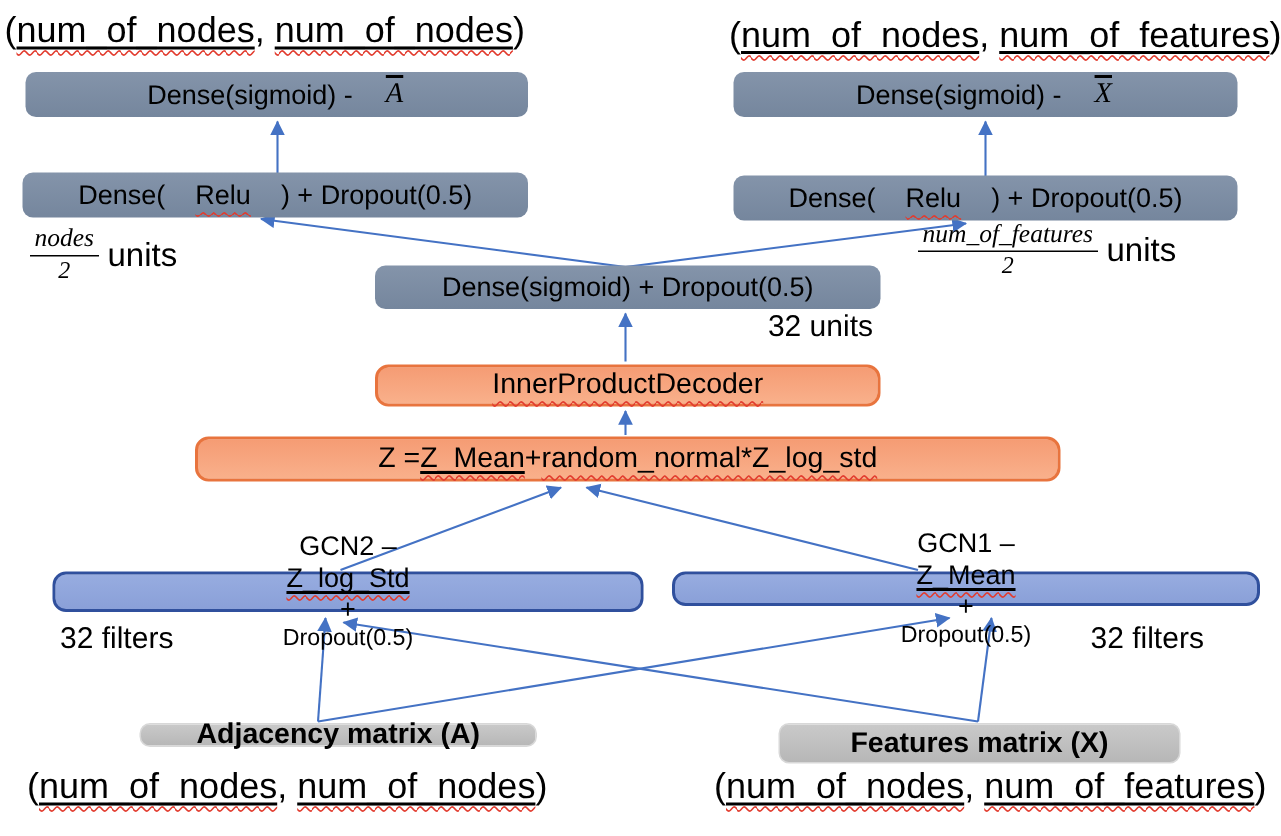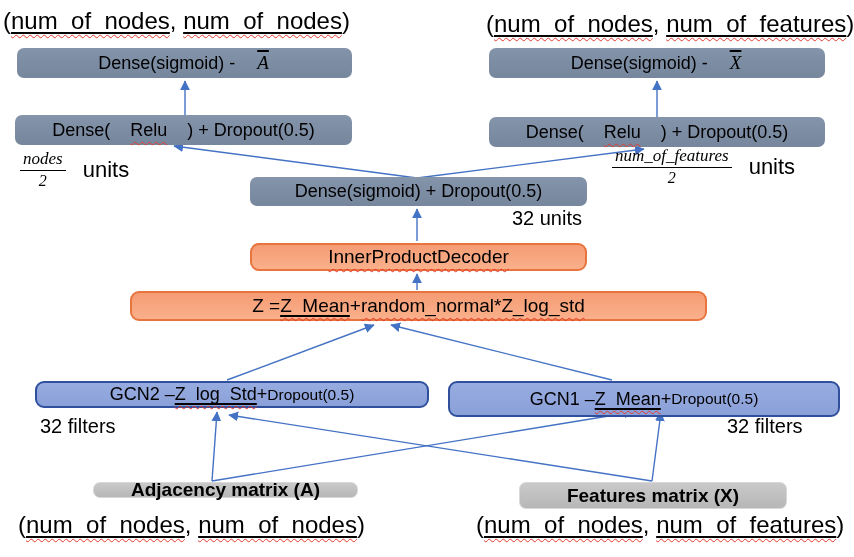--- a/index.html
+++ b/index.html
@@ -14,21 +14,21 @@
   .slate {
     background:linear-gradient(180deg,#8494aa 0%,#75869d 100%);
     border-radius:7px; font-size:18px;gap:20px;
   }
   .orange {
     background:linear-gradient(180deg,#f59c74 0%,#f9b08b 100%);
     border:2px solid #e8743e; border-radius:9px; font-size:19px;
   }
   .bluebox {
     background:linear-gradient(180deg,#97ace0 0%,#8aa0d8 100%);
-    border:2px solid #30509d; border-radius:9px; font-size:18px;
+    border:2px solid #30509d; border-radius:9px; font-size:18px;flex-direction:column;
   }
   .graybox {
     background:linear-gradient(180deg,#c9c9c9 0%,#b7b7b7 100%);
     border:1px solid #d8d8d8; border-radius:7px; font-weight:700; font-size:19px;
   }
   .dims { position:absolute; font-size:24px; white-space:nowrap; }
   .wavy {
     text-decoration-line:underline; text-decoration-style:wavy;
     text-decoration-color:#e23b2e; text-decoration-thickness:1px;
     text-underline-offset:5px; text-decoration-skip-ink:none;
@@ -37,21 +37,21 @@
     text-decoration-line:underline; text-decoration-style:solid;
     text-decoration-color:#000; text-decoration-thickness:1.5px;
     text-underline-offset:3px; text-decoration-skip-ink:none;
   }
   .small { font-size:15.5px; }
   .mathbar {
     font-family:"Liberation Serif", serif; font-style:italic;
     text-decoration:overline; text-decoration-thickness:1.5px;
     font-size:19px; padding:0 2px;
   }
-  .frac-row { position:absolute; display:flex; align-items:center; gap:17px; }
+  .frac-row { position:absolute; display:flex; align-items:center; gap:6px; }
   .frac {
     display:flex; flex-direction:column; align-items:center;
     font-family:"Liberation Serif", serif; font-style:italic;
   }
   .frac .num { font-size:17px; border-bottom:1.6px solid #000; padding:0 3px 1px; }
   .frac .den { font-size:16px; padding-top:1px; }
   .unit-suffix { font-size:22px; }
   .sidelabel { position:absolute; font-size:20px; white-space:nowrap; }
   #arrows { position:absolute; left:0; top:0; pointer-events:none; }
 </style>
@@ -138,21 +138,21 @@
       <span> + </span>
       <span class="wavy">random_normal*Z_log_std</span>
   </div>
 
   <div class="box bluebox" style="left:35px; top:381px; width:394px; height:27px;">
     <span>GCN2 – </span>
       <span class="wavy"><span class="blk">Z_log_Std</span></span>
       <span> +</span>
       <span class="small">Dropout(0.5)</span>
   </div>
-  <div class="box bluebox" style="left:448px; top:381px; width:392px; height:36px;">
+  <div class="box bluebox" style="left:448px; top:381px; width:392px; height:23px;">
     <span>GCN1 – </span>
       <span class="wavy"><span class="blk">Z_Mean</span></span>
       <span> + </span>
       <span class="small">Dropout(0.5)</span>
   </div>
 
   <div class="sidelabel" style="left:40px; top:415px;">
     <span>32 filters</span>
   </div>
   <div class="sidelabel" style="left:727px; top:415px;">

